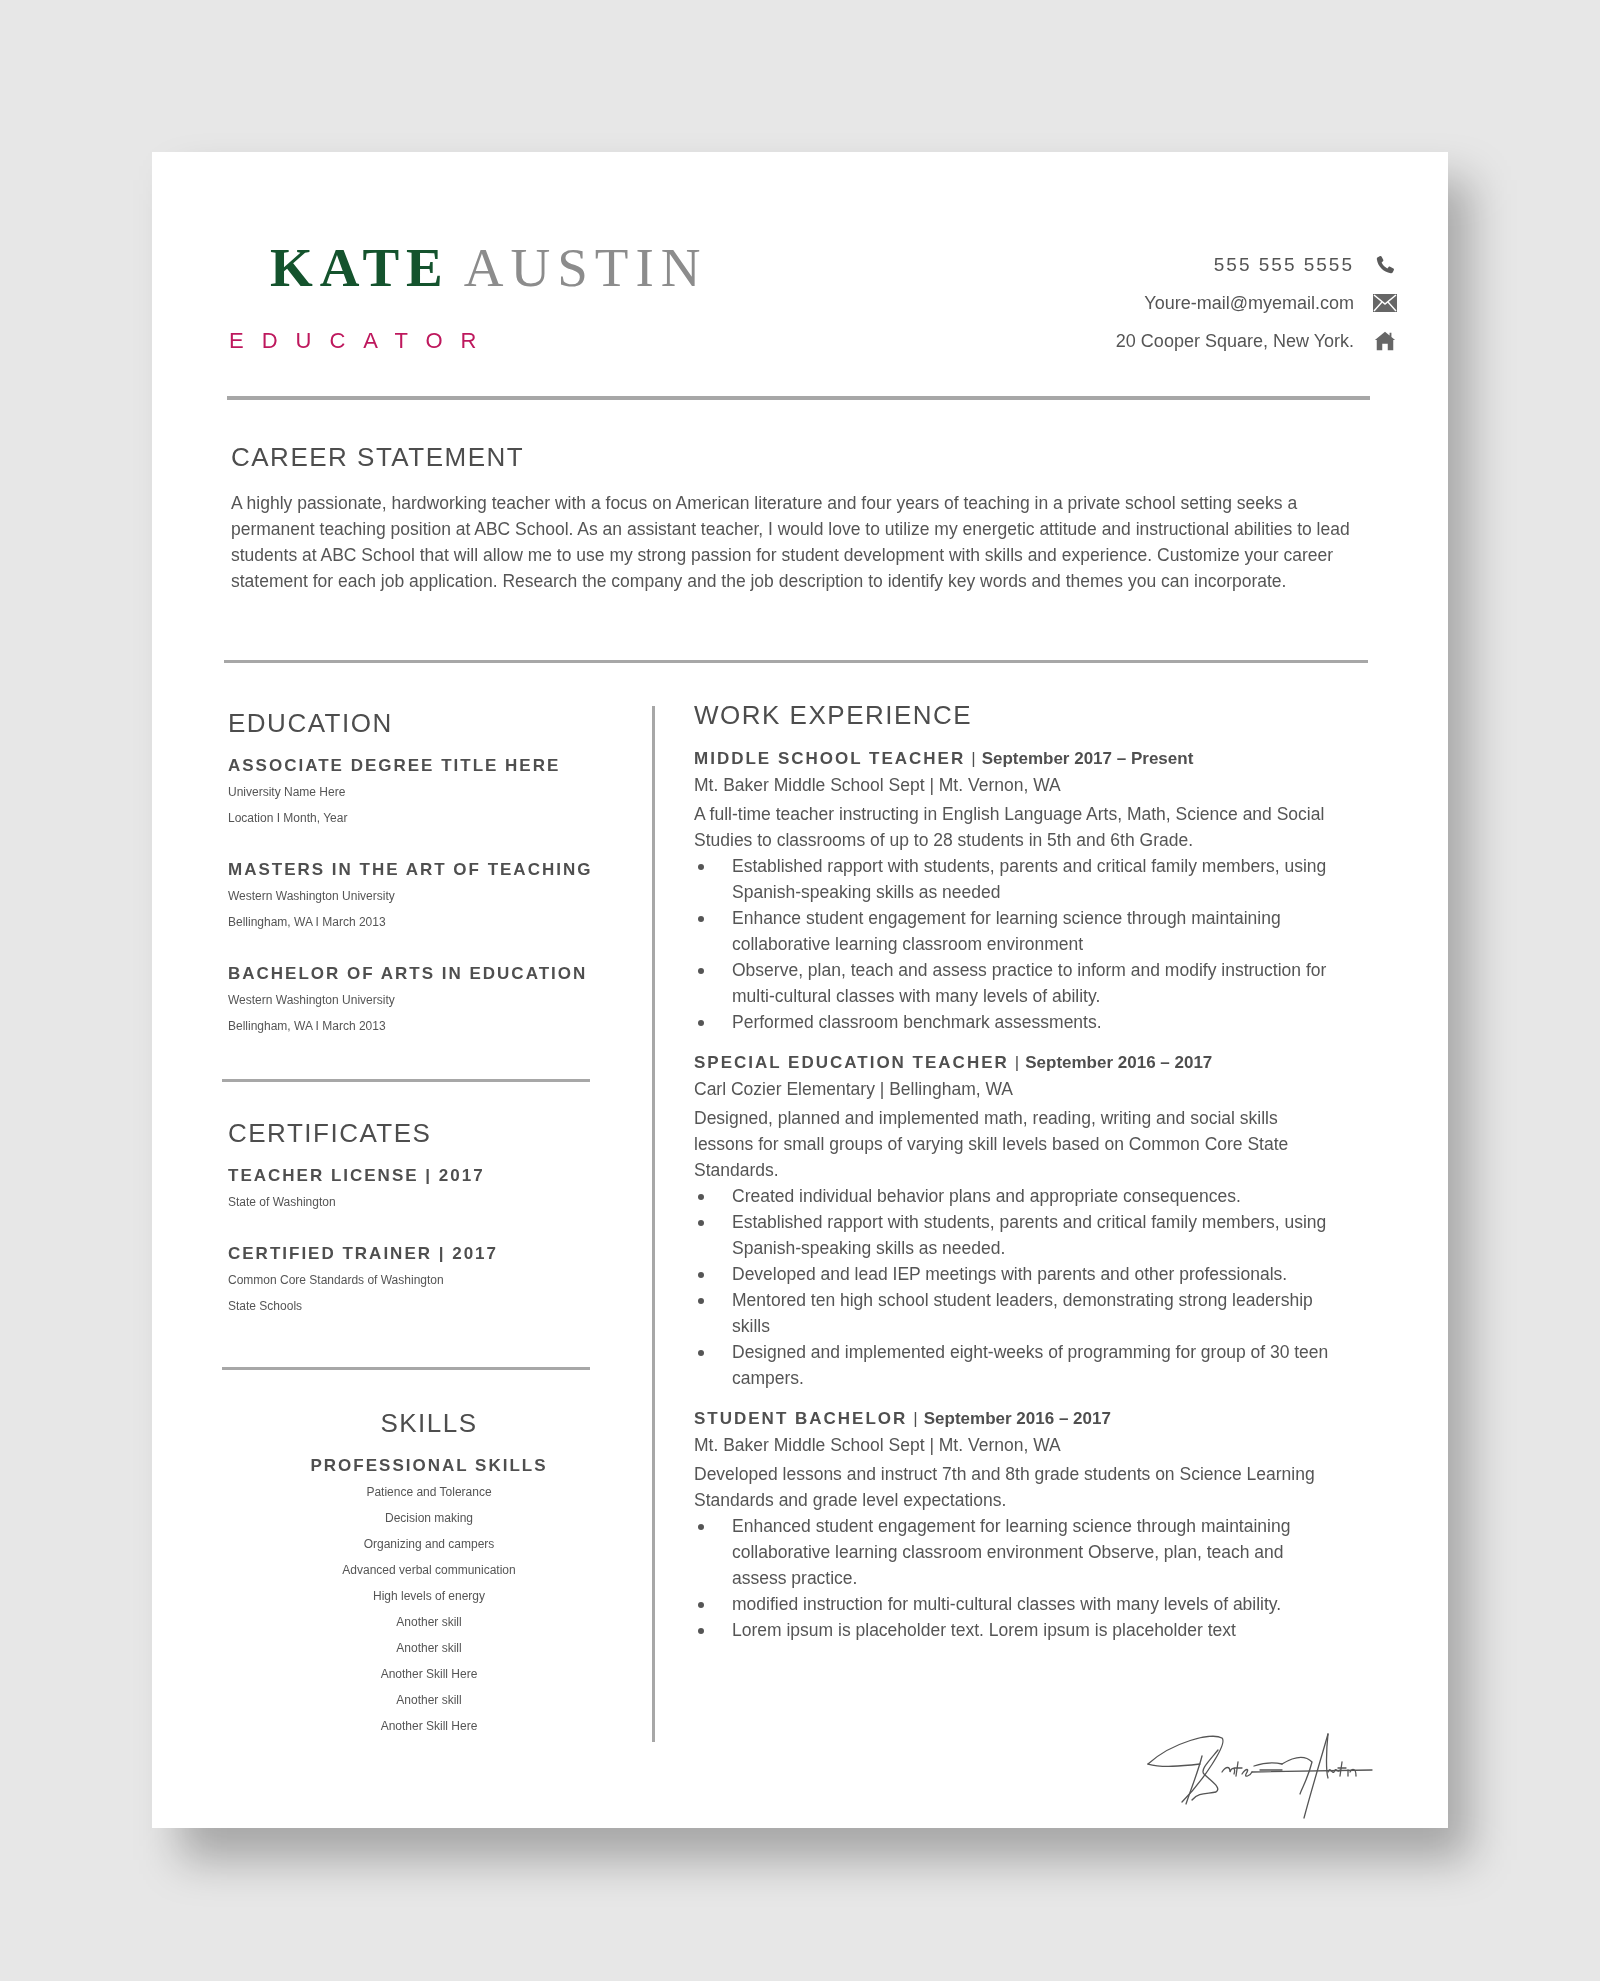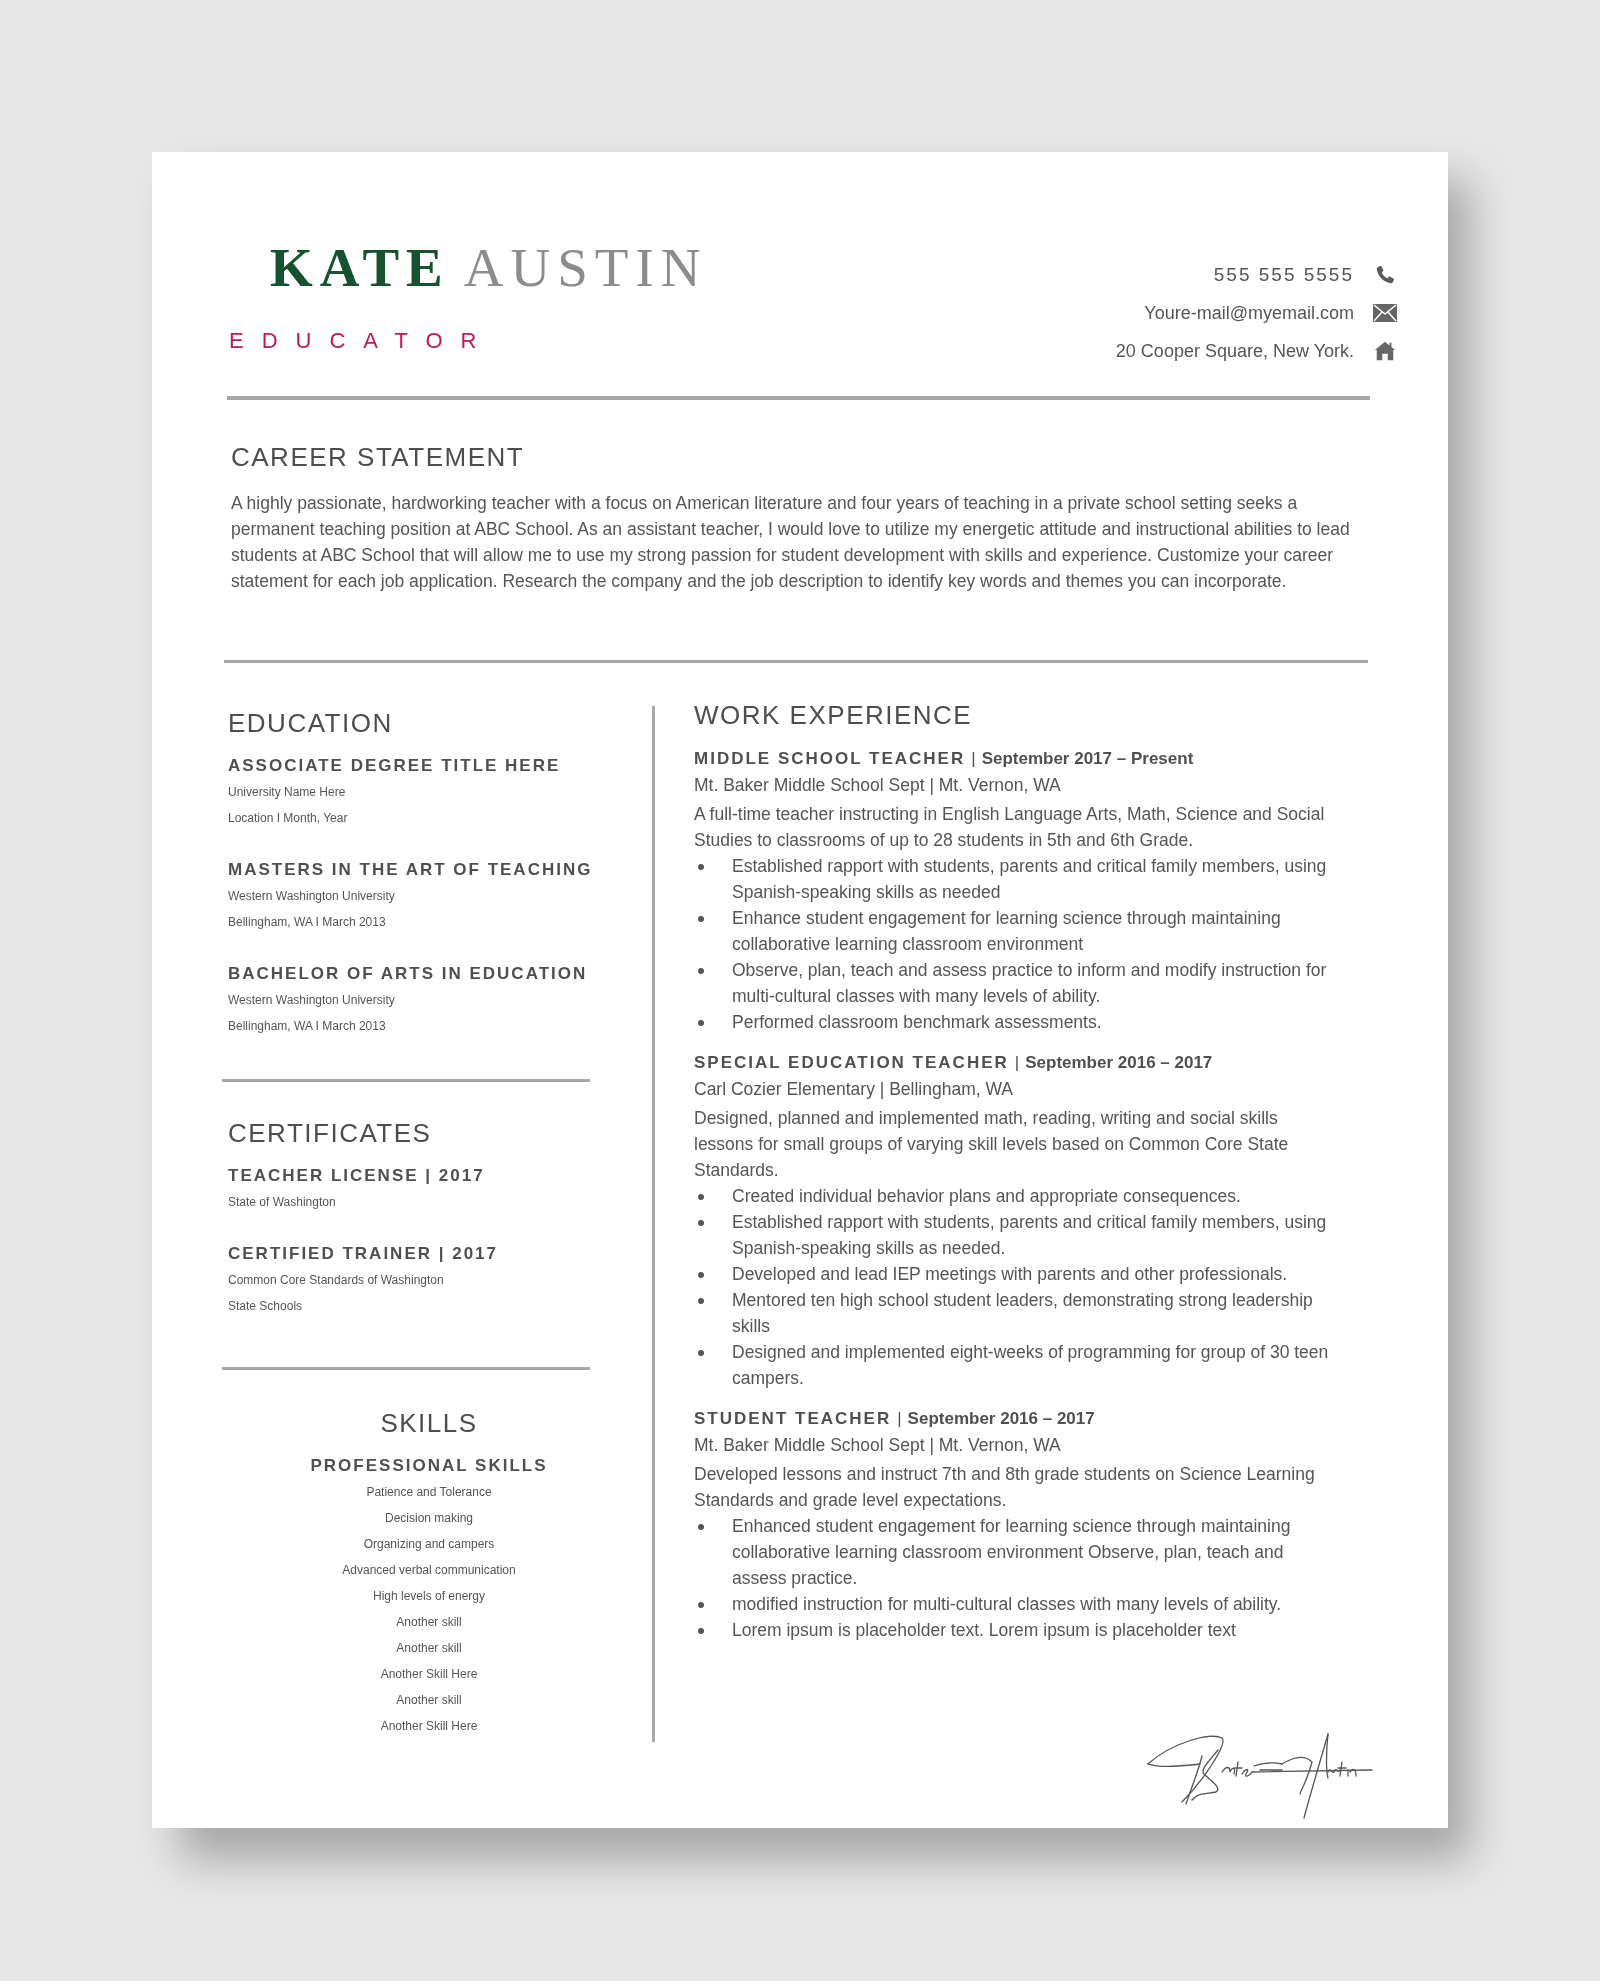--- a/index.html
+++ b/index.html
@@ -19,21 +19,21 @@
     background:#ffffff;
   }
   .abs { position:absolute; }
 
   
   .name { left:75px; top:88px; font-family:"Liberation Serif","DejaVu Serif",serif; font-size:55px; letter-spacing:7px; line-height:1; white-space:nowrap; }
   .name .first { color:#14532d; font-weight:bold;margin-left:43px; }
   .name .last { color:#8c8c8c; font-weight:normal; margin-left:14px; }
   .role { left:77px; top:176px; font-size:22px; letter-spacing:18px; color:#be185d; }
 
-  .contact { right:50px; top:104px; }
+  .contact { right:50px; top:94px; }
   .contact-row { display:flex; justify-content:flex-end; align-items:center; height:38px; }
   .contact-text { font-size:18px; color:#555; }
   .contact-row.phone .contact-text { letter-spacing:2px; font-size:19px; }
   .contact-icon { width:26px; height:24px; margin-left:18px; display:inline-flex; align-items:center; justify-content:center; }
   .contact-icon svg { display:block; }
 
   .rule { background:#a7a7a7; }
   .rule-top { left:75px; top:244px; width:1143px; height:4px; }
   .rule-mid { left:72px; top:508px; width:1144px; height:3px; }
   .rule-vert { left:500px; top:554px; width:3px; height:1036px; }
@@ -195,21 +195,21 @@
         <li>Created individual behavior plans and appropriate consequences.</li>
         <li>Established rapport with students, parents and critical family members, using Spanish-speaking skills as needed.</li>
         <li>Developed and lead IEP meetings with parents and other professionals.</li>
         <li>Mentored ten high school student leaders, demonstrating strong leadership skills</li>
         <li>Designed and implemented eight-weeks of programming for group of 30 teen campers.</li>
       </ul>
     </div>
 
     <div class="job">
       <div class="job-title">
-        <span class="role-name">STUDENT TEACHER</span><span class="sep">|</span><span class="dates">September 2016 – 2017</span>
+        <span class="role-name">STUDENT BACHELOR</span><span class="sep">|</span><span class="dates">September 2016 – 2017</span>
       </div>
       <div class="job-org">Mt. Baker Middle School Sept | Mt. Vernon, WA</div>
       <div class="job-desc">Developed lessons and instruct 7th and 8th grade students on Science Learning Standards and grade level expectations.</div>
       <ul class="bullets">
         <li>Enhanced student engagement for learning science through maintaining collaborative learning classroom environment Observe, plan, teach and assess practice.</li>
         <li>modified instruction for multi-cultural classes with many levels of ability.</li>
         <li>Lorem ipsum is placeholder text. Lorem ipsum is placeholder text</li>
       </ul>
     </div>
   </div>

